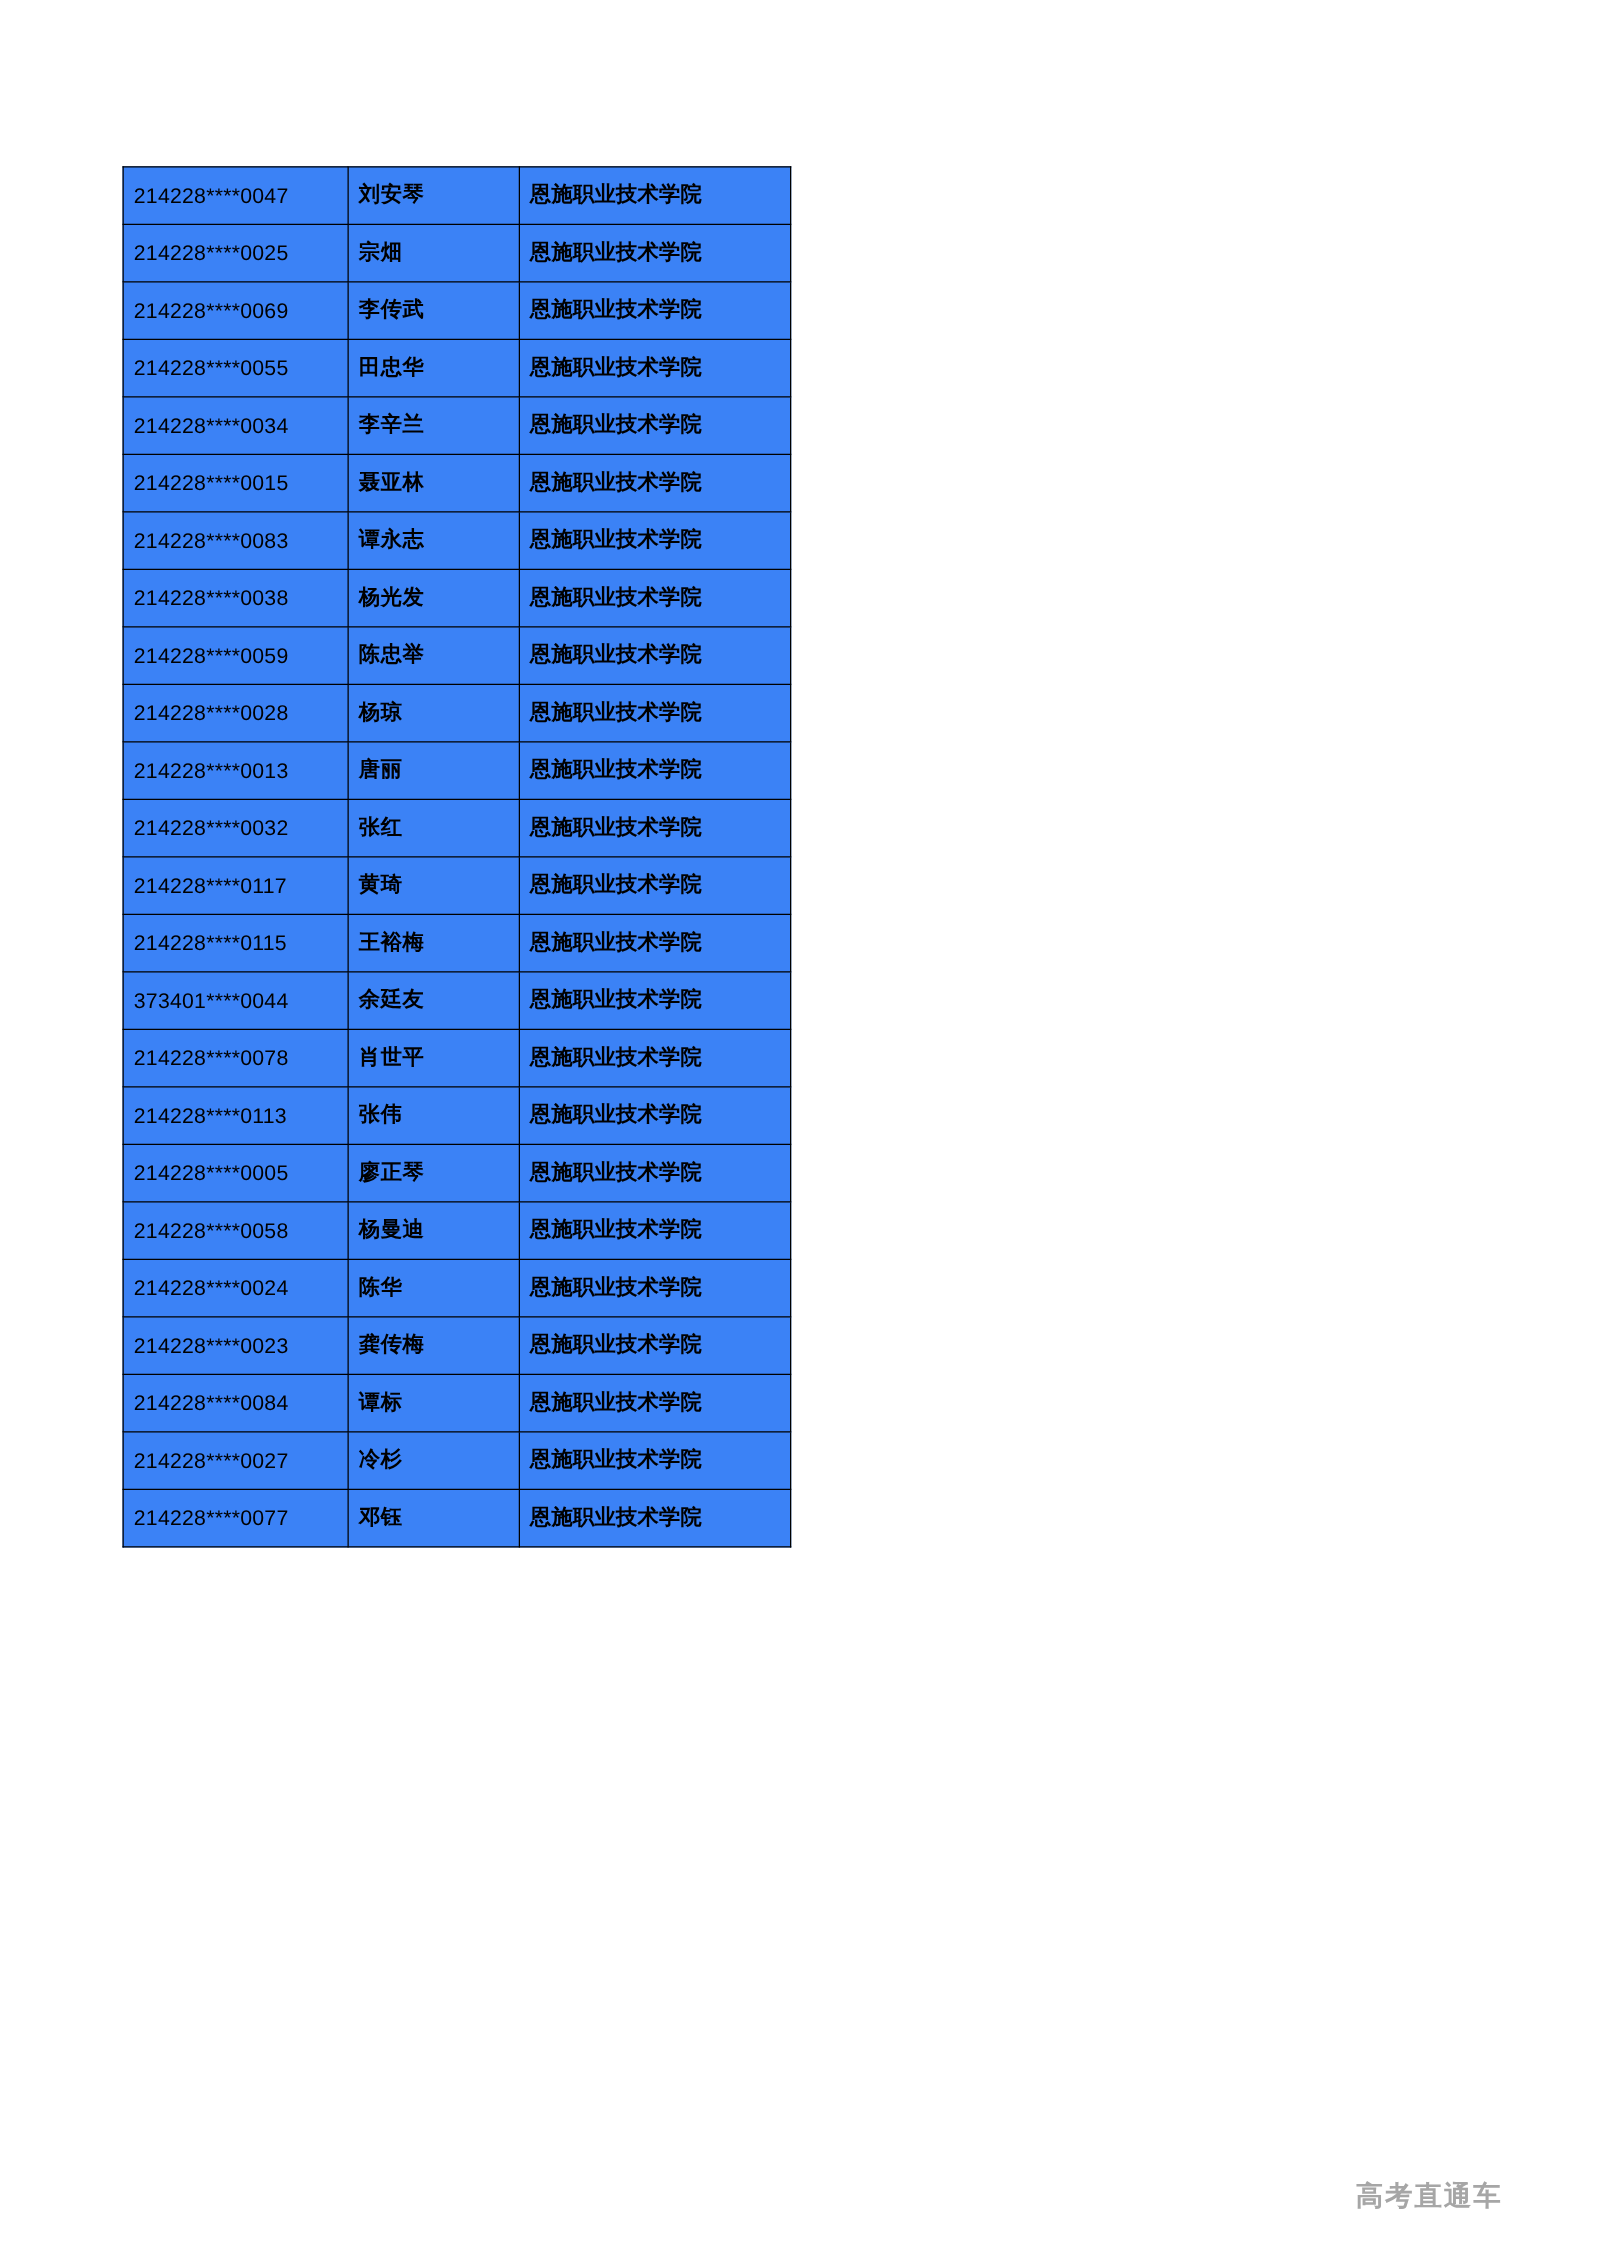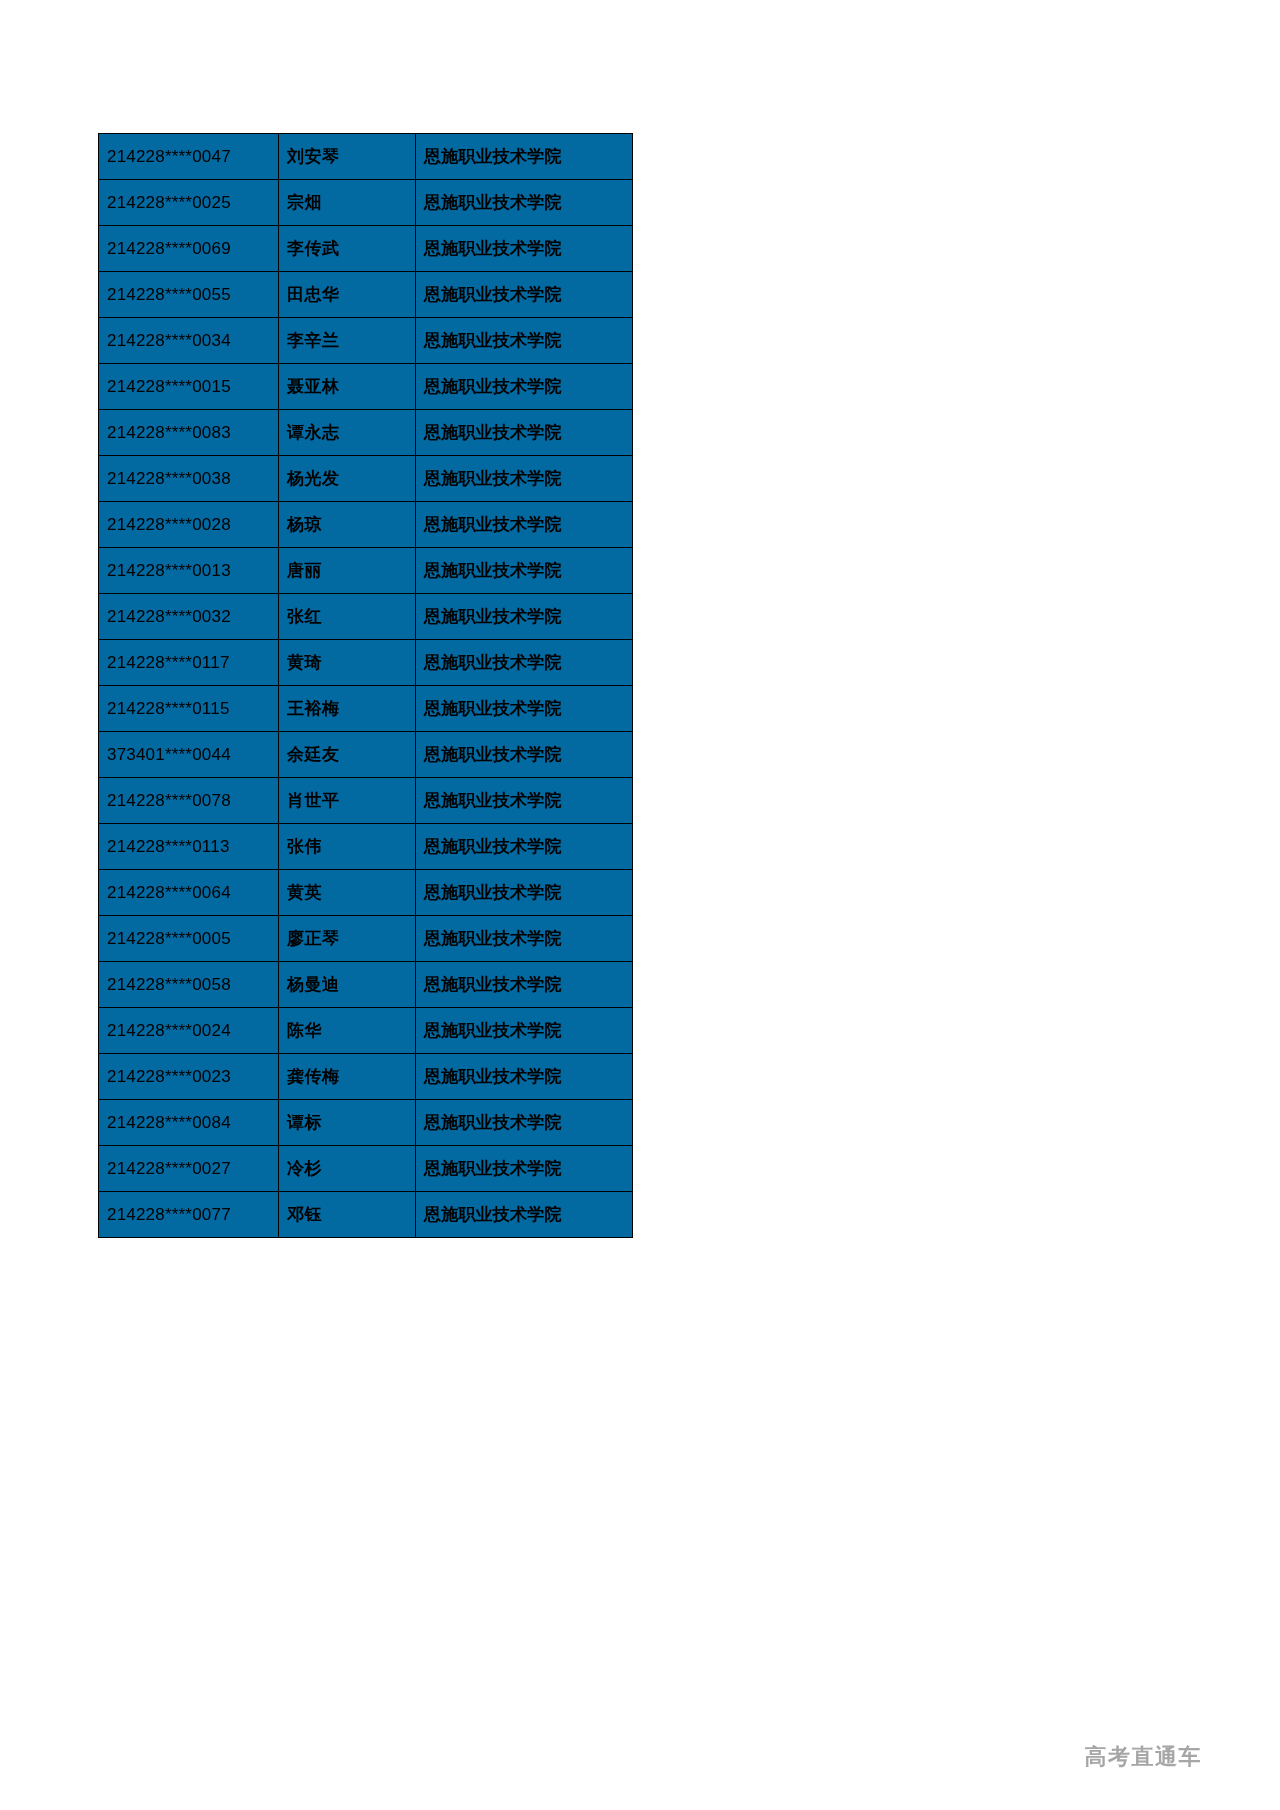--- a/index.html
+++ b/index.html
@@ -29,21 +29,21 @@
     position: absolute;
     left: 98px;
     top: 133px;
     width: 534px;
   }
 
   table.roster {
     border-collapse: collapse;
     table-layout: fixed;
     width: 534px;
-    background: #0369a1;
+    background: #3b82f6;
   }
 
   table.roster col.c-id    { width: 180px; }
   table.roster col.c-name  { width: 137px; }
   table.roster col.c-inst  { width: 217px; }
 
   table.roster td {
     border: 1.6px solid #000000;
     height: 45px;
     padding: 0 6px 0 8px;
@@ -132,20 +132,25 @@
             <td class="cell-id">214228****0083</td>
             <td class="cell-name">谭永志</td>
             <td class="cell-inst">恩施职业技术学院</td>
           </tr>
           <tr>
             <td class="cell-id">214228****0038</td>
             <td class="cell-name">杨光发</td>
             <td class="cell-inst">恩施职业技术学院</td>
           </tr>
           <tr>
+            <td class="cell-id">214228****0059</td>
+            <td class="cell-name">陈忠举</td>
+            <td class="cell-inst">恩施职业技术学院</td>
+          </tr>
+          <tr>
             <td class="cell-id">214228****0028</td>
             <td class="cell-name">杨琼</td>
             <td class="cell-inst">恩施职业技术学院</td>
           </tr>
           <tr>
             <td class="cell-id">214228****0013</td>
             <td class="cell-name">唐丽</td>
             <td class="cell-inst">恩施职业技术学院</td>
           </tr>
           <tr>
@@ -169,25 +174,20 @@
             <td class="cell-inst">恩施职业技术学院</td>
           </tr>
           <tr>
             <td class="cell-id">214228****0078</td>
             <td class="cell-name">肖世平</td>
             <td class="cell-inst">恩施职业技术学院</td>
           </tr>
           <tr>
             <td class="cell-id">214228****0113</td>
             <td class="cell-name">张伟</td>
-            <td class="cell-inst">恩施职业技术学院</td>
-          </tr>
-          <tr>
-            <td class="cell-id">214228****0064</td>
-            <td class="cell-name">黄英</td>
             <td class="cell-inst">恩施职业技术学院</td>
           </tr>
           <tr>
             <td class="cell-id">214228****0005</td>
             <td class="cell-name">廖正琴</td>
             <td class="cell-inst">恩施职业技术学院</td>
           </tr>
           <tr>
             <td class="cell-id">214228****0058</td>
             <td class="cell-name">杨曼迪</td>

